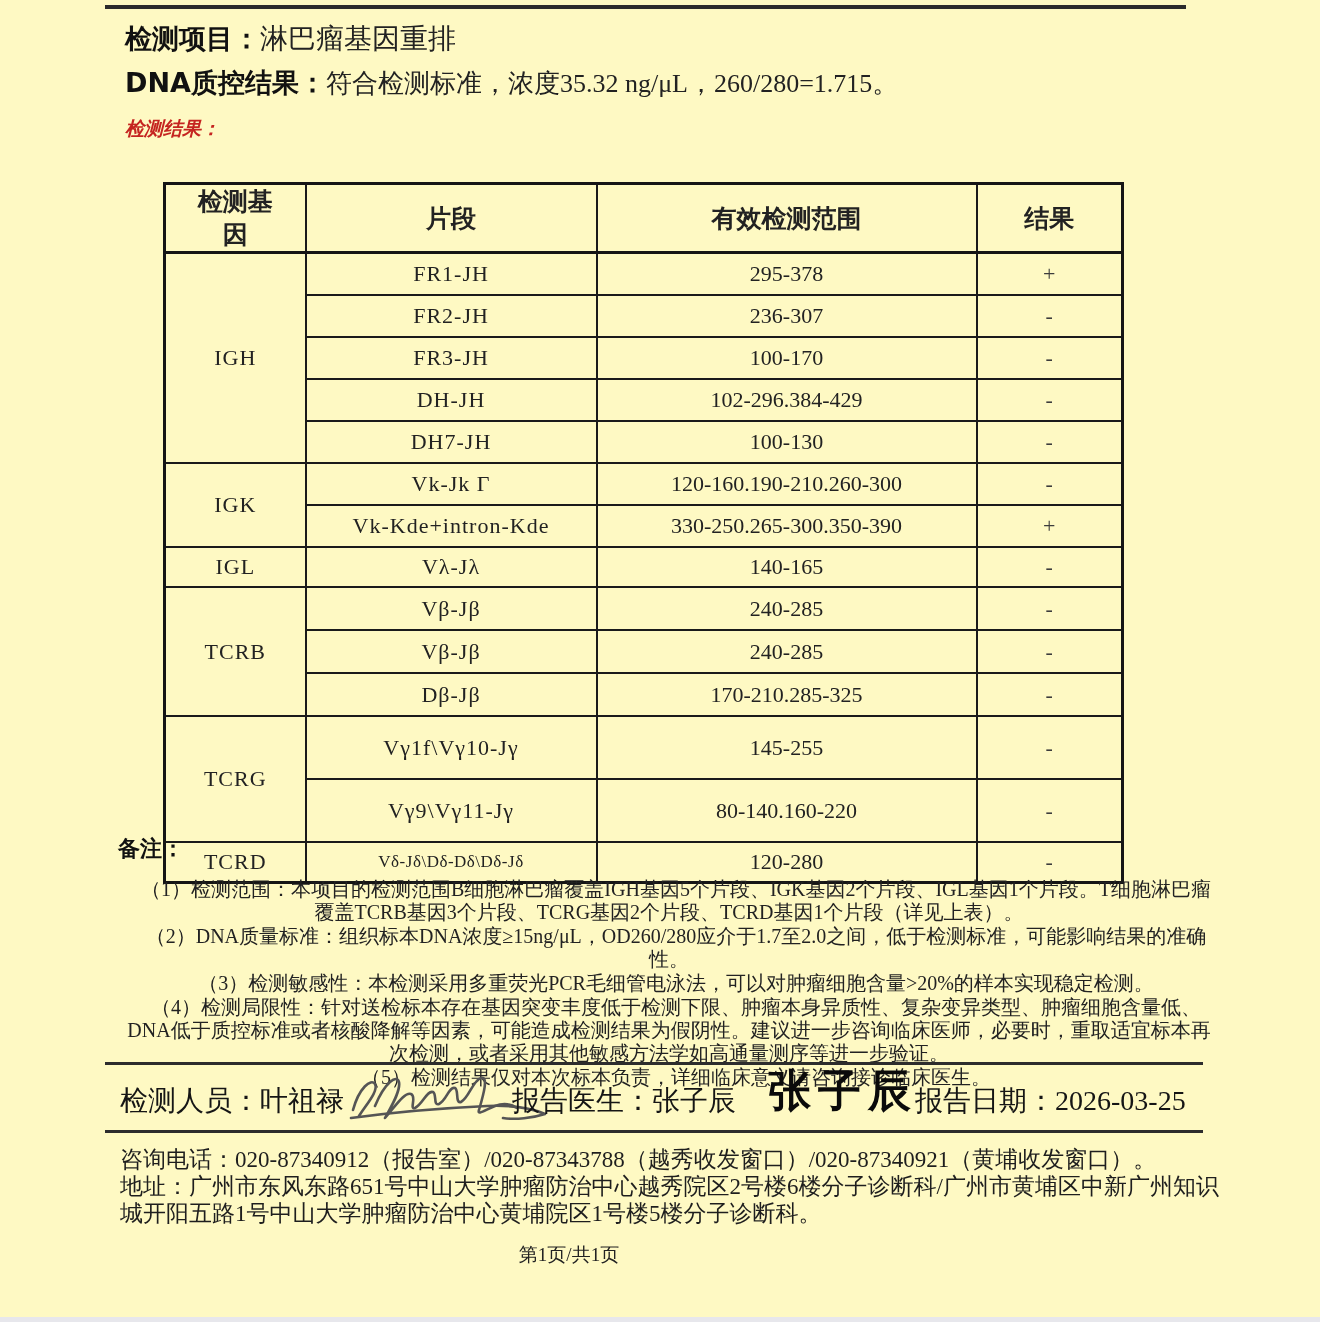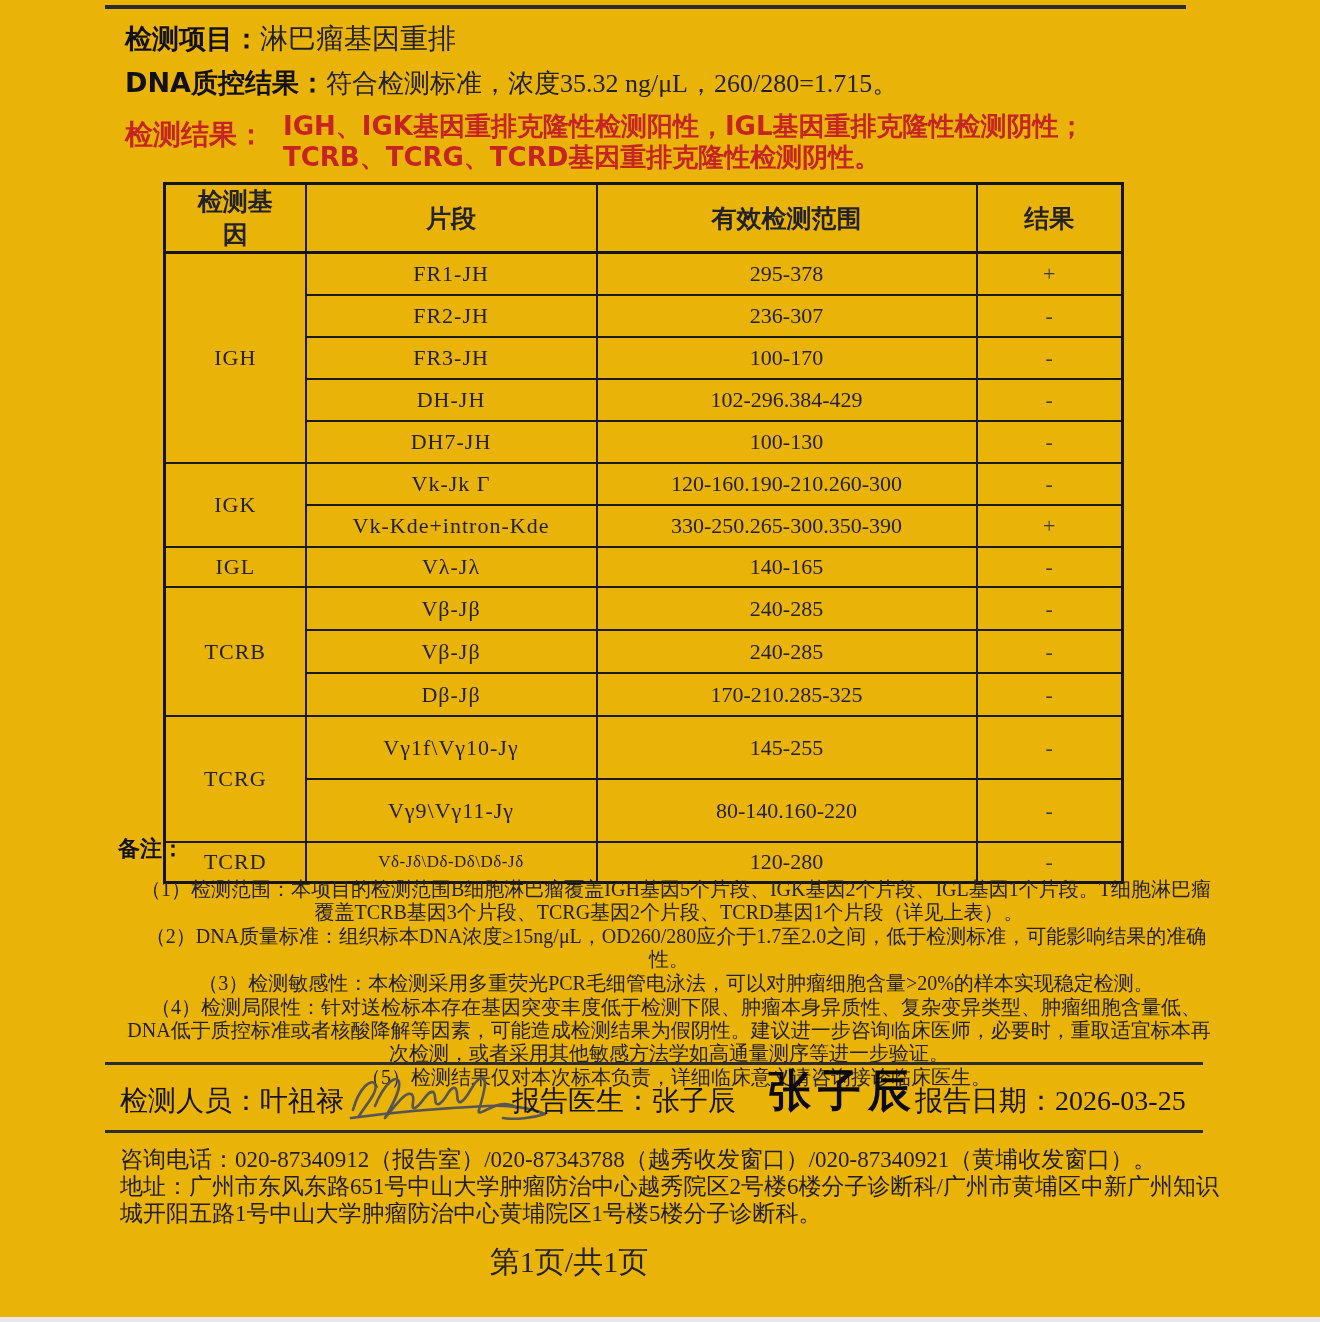--- a/index.html
+++ b/index.html
@@ -1,34 +1,34 @@
 <!DOCTYPE html>
 <html><head>
 <meta charset="utf-8">
 <style>
   html,body{margin:0;padding:0;background:#ffffff;}
   .page{
     position:relative;
     width:1320px;height:1322px;
-    background:#eab308;
+    background:#fef9c3;
     overflow:hidden;
     color:#1b1b1b;
     font-family:"Liberation Serif","DejaVu Serif",serif;
   }
   .hei{font-family:"DejaVu Sans","Liberation Sans",sans-serif;font-weight:700;}
   .song{font-family:"Liberation Serif","DejaVu Serif",serif;}
 
   .top-rule{position:absolute;left:105px;top:5px;width:1081px;height:4px;background:#2b2b2b;}
 
   .line-project{position:absolute;left:125px;top:22px;font-size:28px;line-height:34px;white-space:nowrap;}
   .line-qc{position:absolute;left:125px;top:67px;font-size:26px;line-height:32px;white-space:nowrap;}
   .label{font-size:27px;color:#111;}
   .value{color:#222;}
 
-  .result-label{position:absolute;left:125px;top:116px;font-size:28px;color:#c52420;}
+  .result-label{position:absolute;left:125px;top:116px;font-size:19px;color:#c52420;font-style:italic;}
   .result-content{position:absolute;left:283px;top:111px;font-size:26px;line-height:31px;color:#c52420;white-space:nowrap;}
 
   table.gene-table{
     position:absolute;left:163px;top:182px;
     width:958px;border-collapse:collapse;table-layout:fixed;
     border:3px solid #151515;
     font-size:22px;color:#222;
   }
   .gene-table th,.gene-table td{border:2px solid #1a1a1a;text-align:center;vertical-align:middle;padding:0 20px;overflow:hidden;}
   .gene-table thead th{height:36px;font-size:25px;border-bottom:3px solid #151515;}
@@ -55,43 +55,39 @@
   .sig-date{left:915px;}
   .sig-scrawl{position:absolute;left:345px;top:1066px;}
   .sig-seal{
     position:absolute;left:768px;top:1066px;
     font-family:"DejaVu Sans","Liberation Sans",sans-serif;
     font-weight:900;font-size:43px;line-height:48px;
     letter-spacing:7px;color:#0a0a0a;transform:scaleY(1.04);white-space:nowrap;
   }
 
   .footer{position:absolute;left:120px;top:1146px;width:1110px;font-size:23px;line-height:27px;color:#1e1e1e;}
-  .page-num{position:absolute;left:0;top:1242px;width:1138px;text-align:center;font-size:30px;color:#222;}
+  .page-num{position:absolute;left:0;top:1242px;width:1138px;text-align:center;font-size:19px;color:#222;}
   .bottom-strip{position:absolute;left:0;bottom:0;width:1320px;height:5px;background:#e7e7ec;}
 </style>
 </head>
 <body>
 
 <div class="page">
 
   <div class="top-rule"></div>
 
   <div class="line-project">
     <span class="label hei">检测项目：</span><span class="value song">淋巴瘤基因重排</span>
   </div>
 
   <div class="line-qc">
     <span class="label hei">DNA质控结果：</span><span class="value song">符合检测标准，浓度35.32 ng/μL，260/280=1.715。</span>
   </div>
 
   <div class="result-label hei">检测结果：</div>
-  <div class="result-content hei">
-    <div>IGH、IGK基因重排克隆性检测阳性，IGL基因重排克隆性检测阴性；</div>
-    <div>TCRB、TCRG、TCRD基因重排克隆性检测阴性。</div>
-  </div>
 
   <table class="gene-table">
     <colgroup>
       <col style="width:141px">
         <col style="width:291px">
         <col style="width:380px">
         <col style="width:146px">
     </colgroup>
     <thead>
       <tr>

